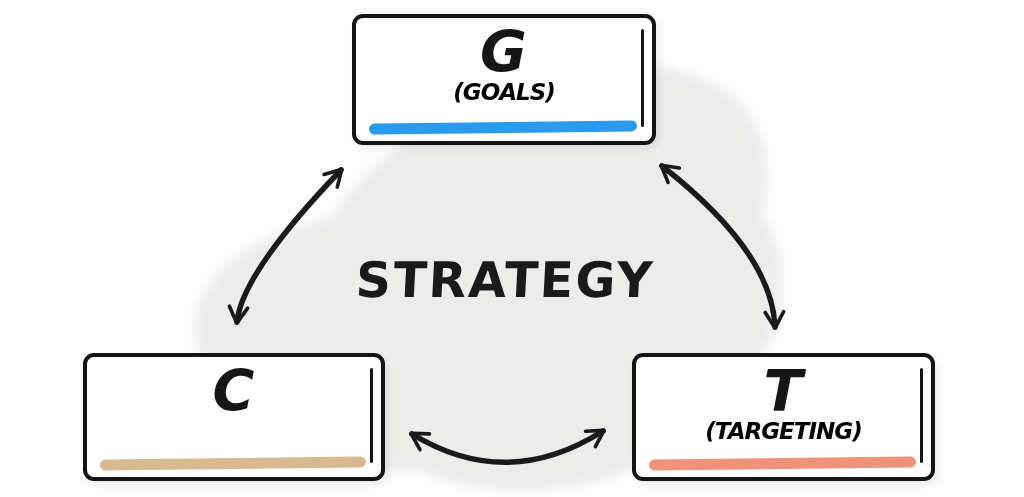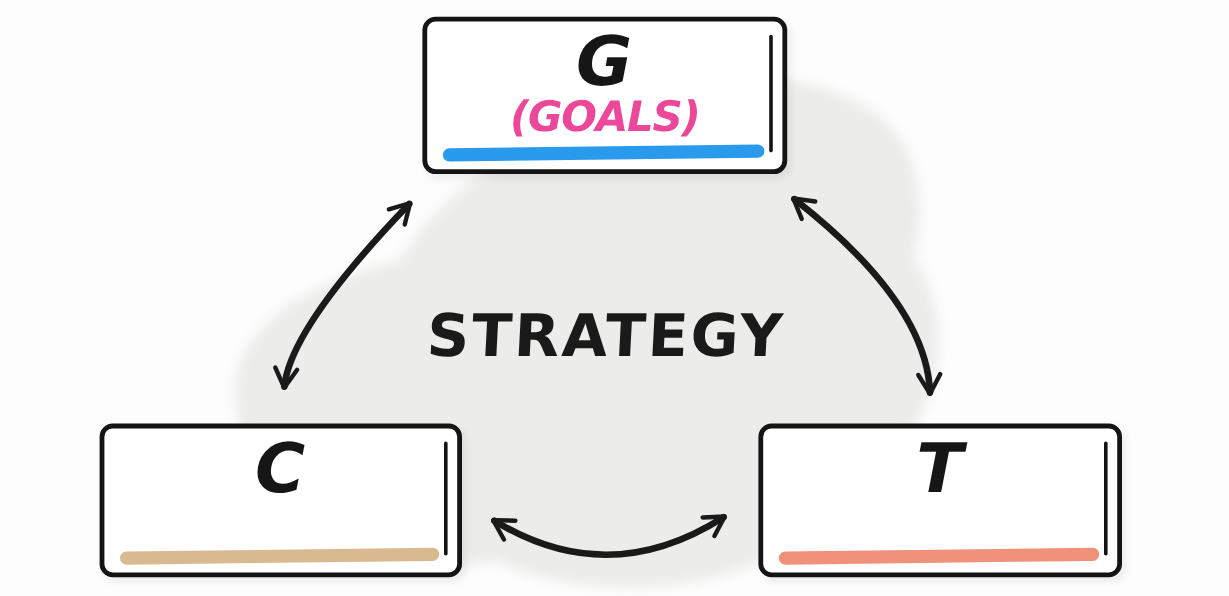--- a/index.html
+++ b/index.html
@@ -28,24 +28,24 @@
 
   .node-letter {
     font-size: 57px;
     font-weight: 700;
     font-style: italic;
     color: #161616;
     line-height: 0.98;
     letter-spacing: 1px;
   }
   .node-label {
-    font-size: 35px;
+    font-size: 23px;
     font-weight: 700;
     font-style: italic;
-    color: #ec4899;
+    color: #000000;
     line-height: 1.02;
     letter-spacing: -1px;
     white-space: nowrap;
   }
   .node-underline {
     position: absolute;
     left: 13px;
     right: 15px;
     bottom: 8px;
     height: 11px;
@@ -118,19 +118,20 @@
   </div>
 
   <div class="node-box content">
     <div class="node-letter">C</div>
     <div class="node-underline" style="background: rgb(217, 186, 144);"></div>
     <div class="sketch-line"></div>
   </div>
 
   <div class="node-box targeting">
     <div class="node-letter">T</div>
+    <div class="node-label">(TARGETING)</div>
     <div class="node-underline" style="background: rgb(240, 145, 122);"></div>
     <div class="sketch-line"></div>
   </div>
 
   <div class="diagram-title">STRATEGY</div>
 
 </div>
 
 </body></html>

